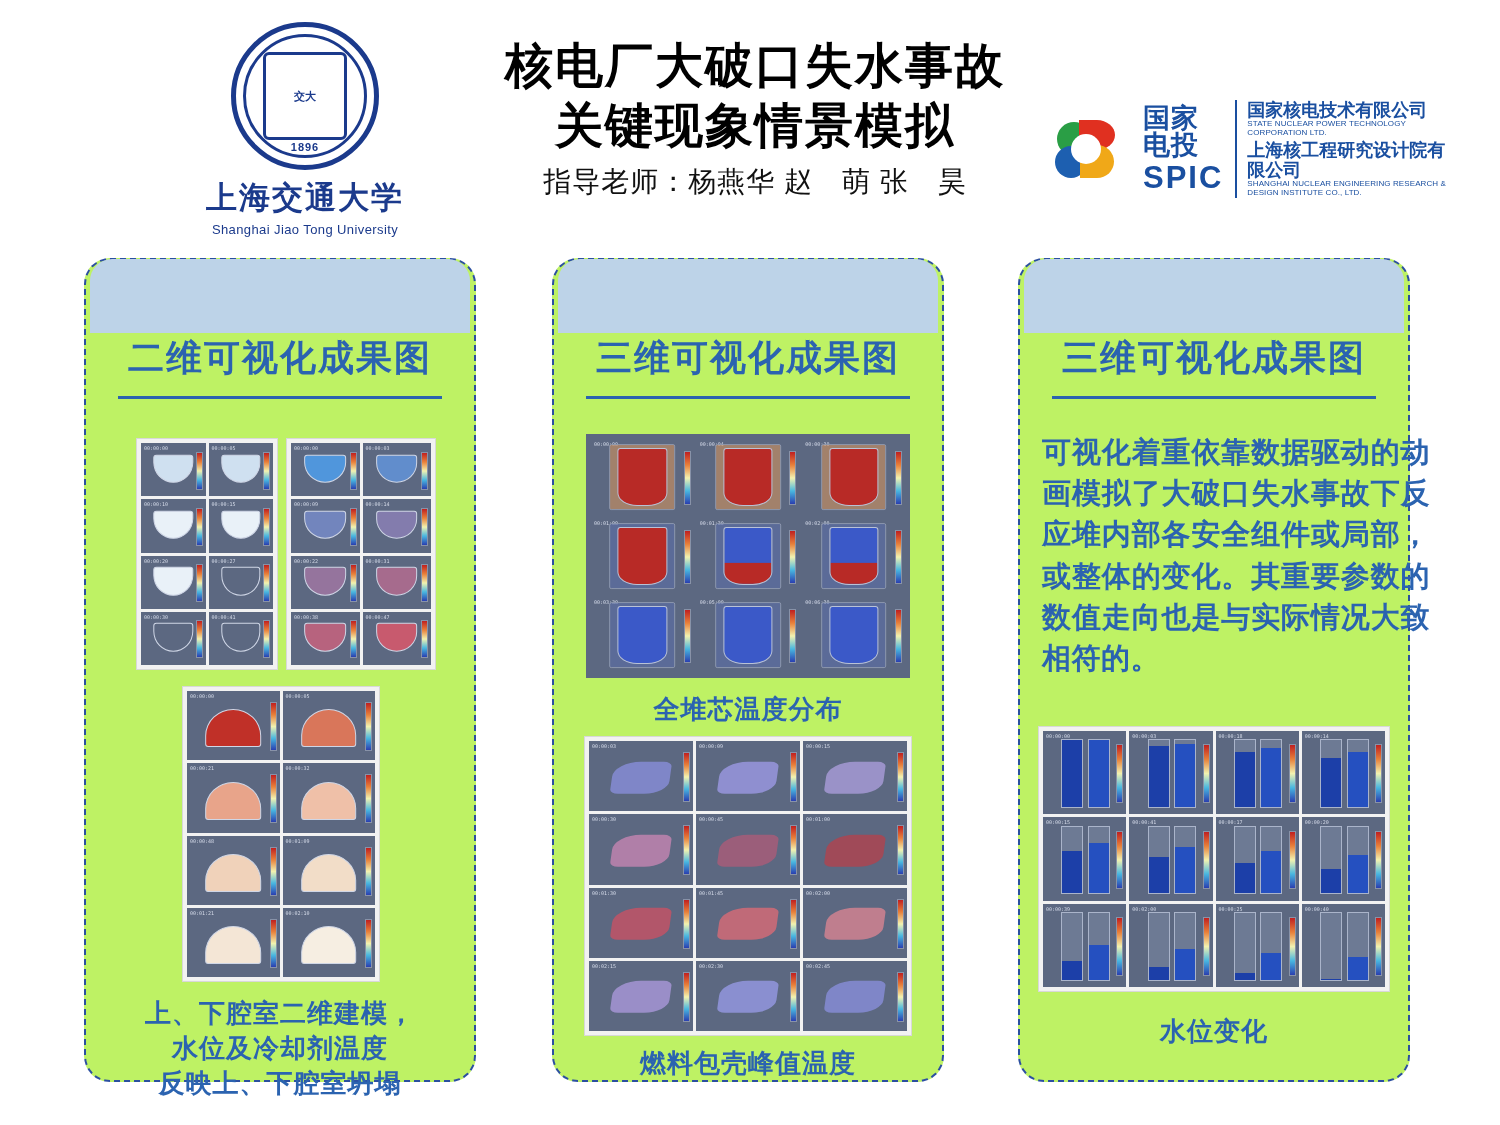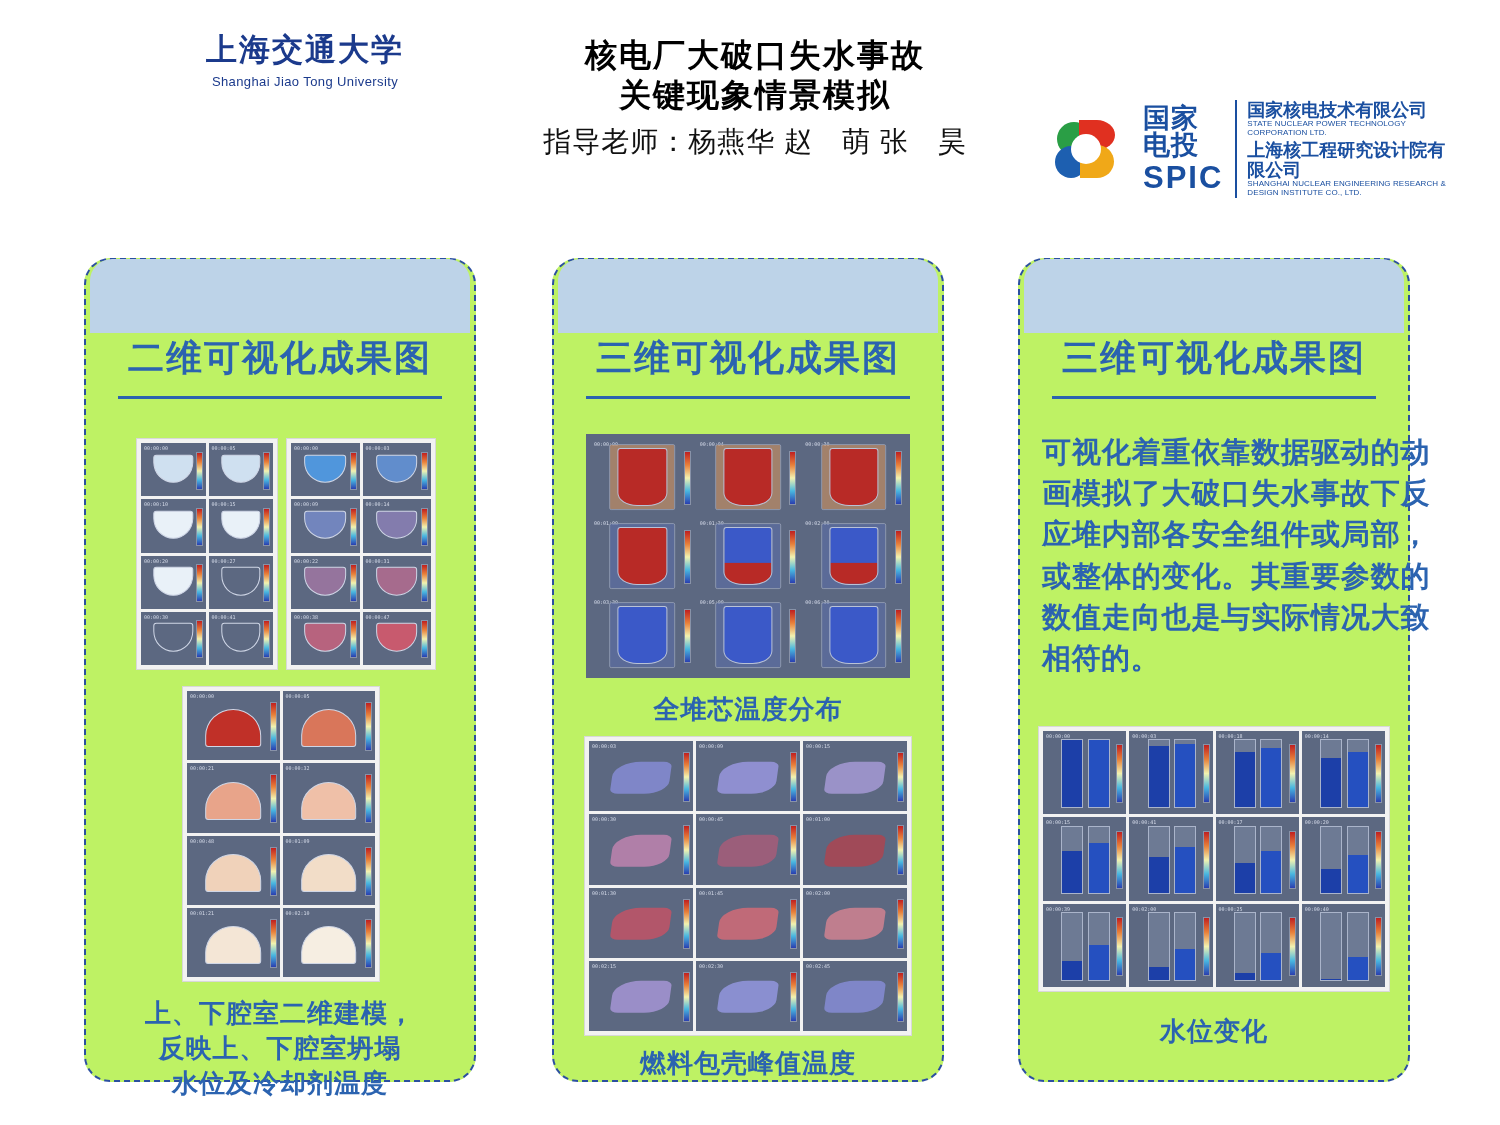--- a/index.html
+++ b/index.html
@@ -44,21 +44,21 @@
     margin-top:7px;font-size:31px;color:#1b3a8c;font-weight:bold;letter-spacing:2px;
     font-family:"DejaVu Serif","Liberation Serif",serif;
   }
   .sjtu-en{
     margin-top:3px;font-size:13px;color:#1b3a8c;letter-spacing:.4px;
   }
   .title-block{
     position:absolute;left:455px;top:36px;width:600px;text-align:center;
   }
   .main-title{
-    font-size:32px;font-weight:bold;color:#000;line-height:1.24;
+    font-size:48px;font-weight:bold;color:#000;line-height:1.24;
     letter-spacing:2px;
   }
   .authors{
     margin-top:8px;font-size:28px;color:#111;line-height:1.38;letter-spacing:1px;
   }
   
   .spic{
     position:absolute;left:1055px;top:108px;width:400px;height:82px;
     display:flex;align-items:center;
   }
@@ -170,20 +170,24 @@
   }
   .tankA{left:22%;}
   .tankB{left:54%;}
 </style>
 </head>
 <body>
 
 <div class="header">
 
   <div class="sjtu-logo">
+    <div class="sjtu-seal">
+      <div class="sjtu-seal-inner">交大</div>
+      <div class="sjtu-year">1896</div>
+    </div>
     <div class="sjtu-cn">上海交通大学</div>
     <div class="sjtu-en">Shanghai Jiao Tong University</div>
   </div>
 
   <div class="title-block">
     <div class="main-title">核电厂大破口失水事故</div>
     <div class="main-title">关键现象情景模拟</div>
     <div class="authors">指导老师：杨燕华 赵　萌 张　昊</div>
   </div>
 
@@ -338,22 +342,22 @@
         </div>
         <div class="cell">
           <span class="ts">00:02:10</span>
           <div class="dome" style="background: rgb(246, 238, 226);"></div>
           <span class="bar"></span>
         </div>
       </div>
 
     <div class="caption" style="position:absolute;left:0;top:590px;width:100%;">
       <div>上、下腔室二维建模，</div>
+      <div>水位及冷却剂温度</div>
       <div>反映上、下腔室坍塌</div>
-      <div>水位及冷却剂温度</div>
     </div>
   </div>
 </div>
 
 <div class="col" id="col2">
   <div class="col-band"></div>
   <div class="col-title">三维可视化成果图</div>
   <div class="col-rule"></div>
   <div class="col-body">
 

